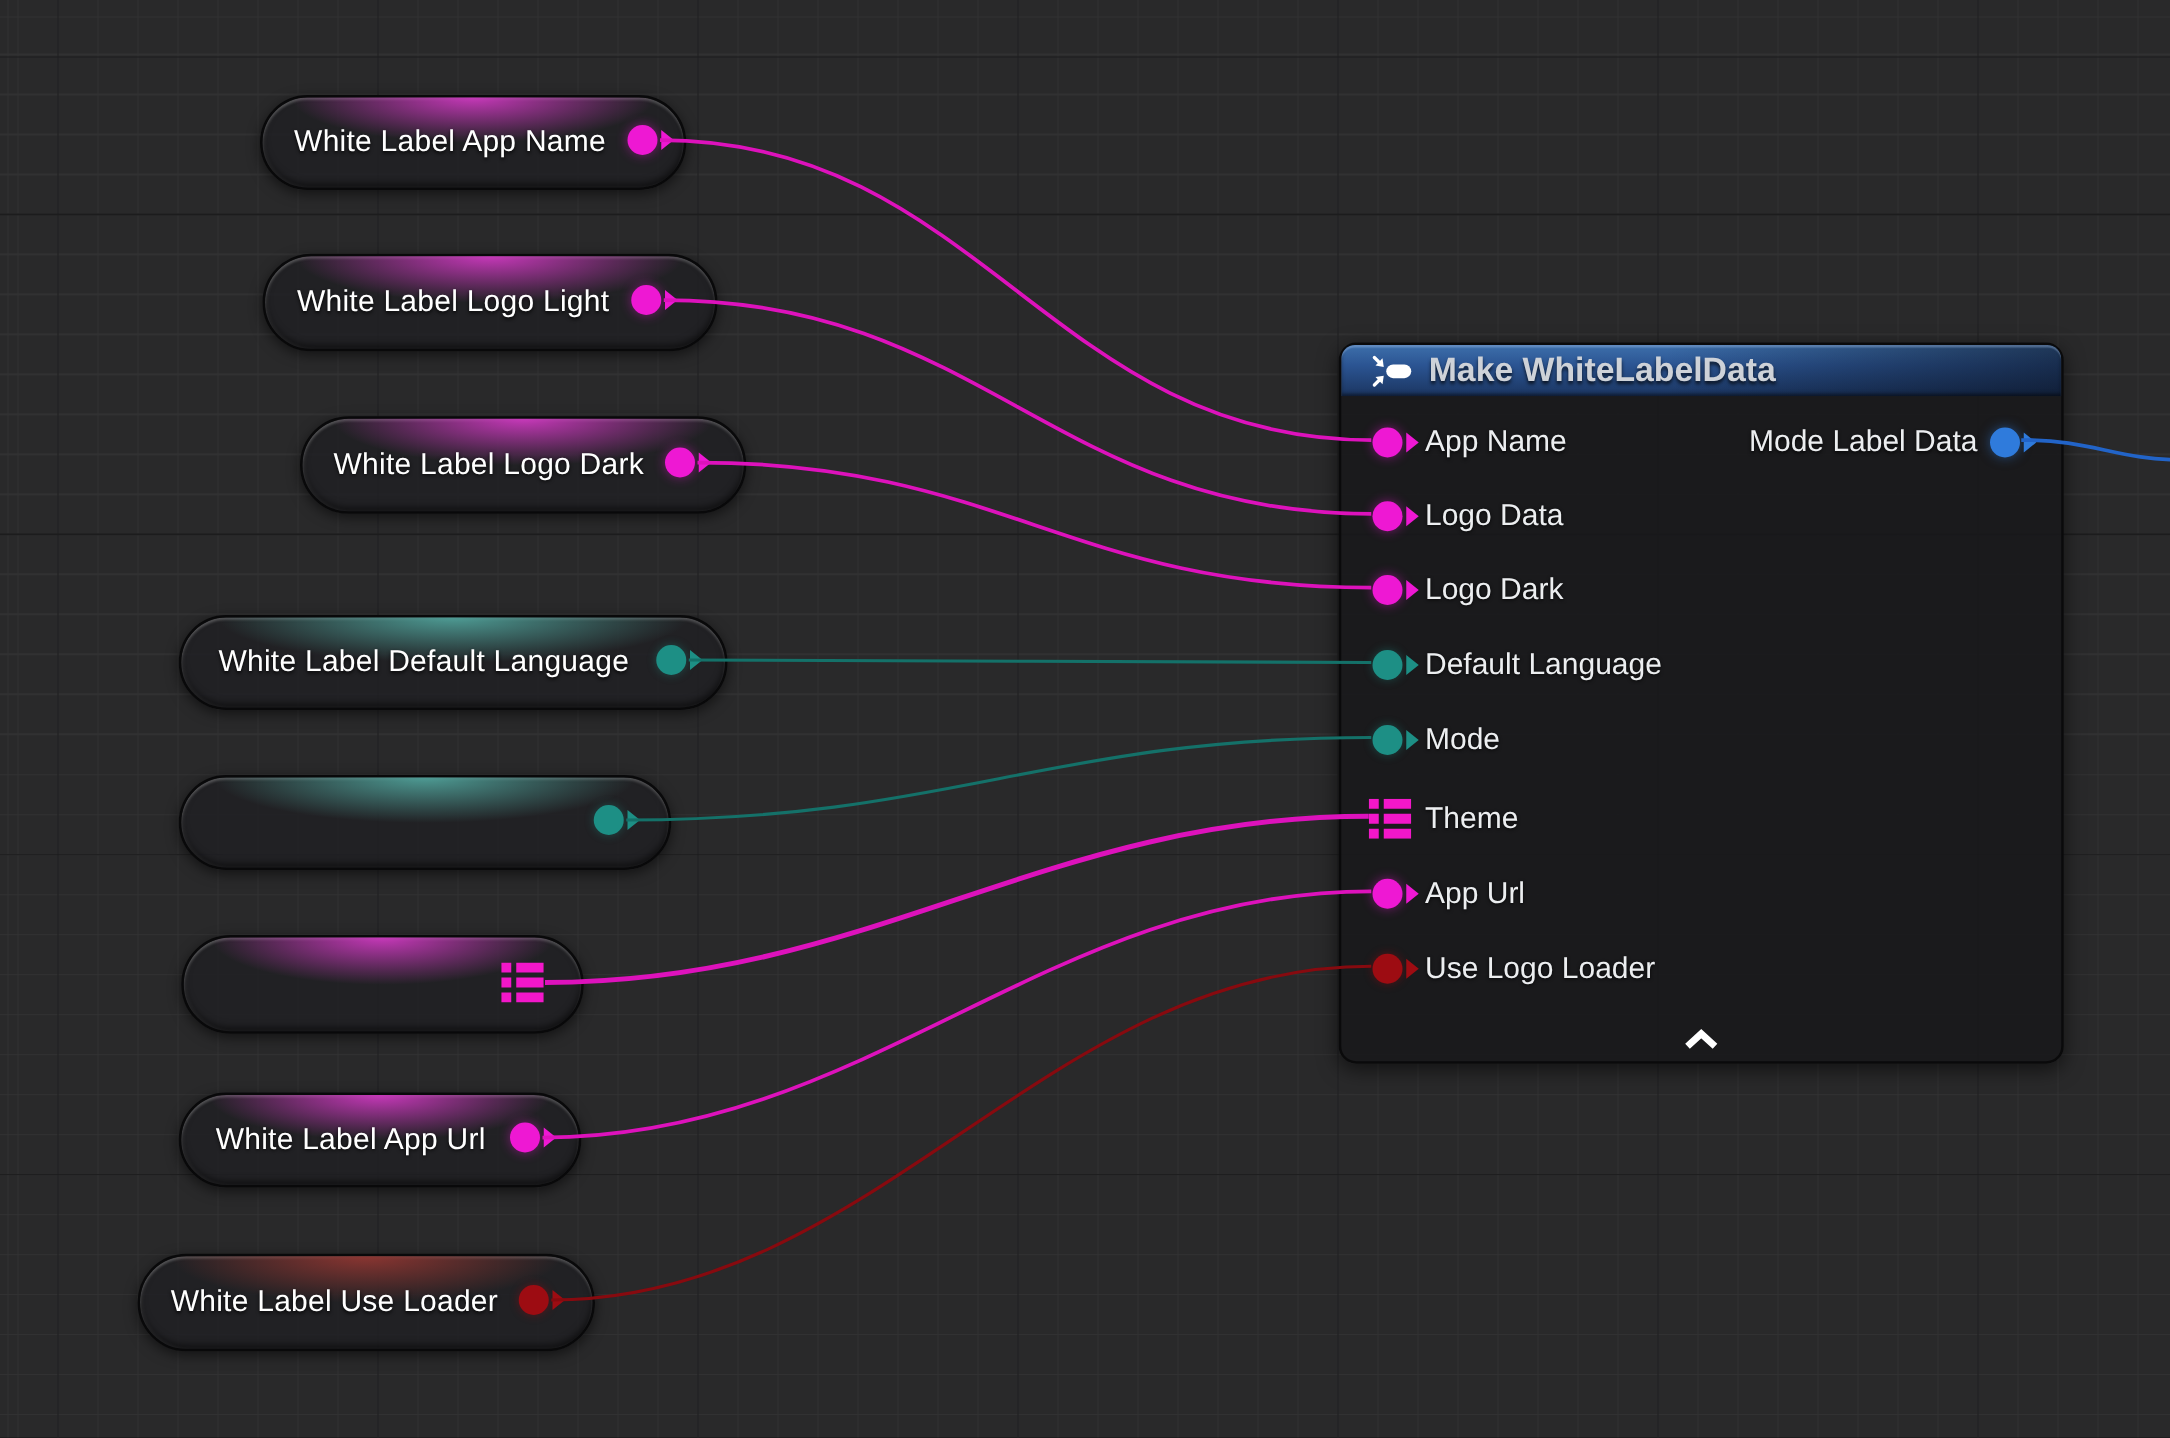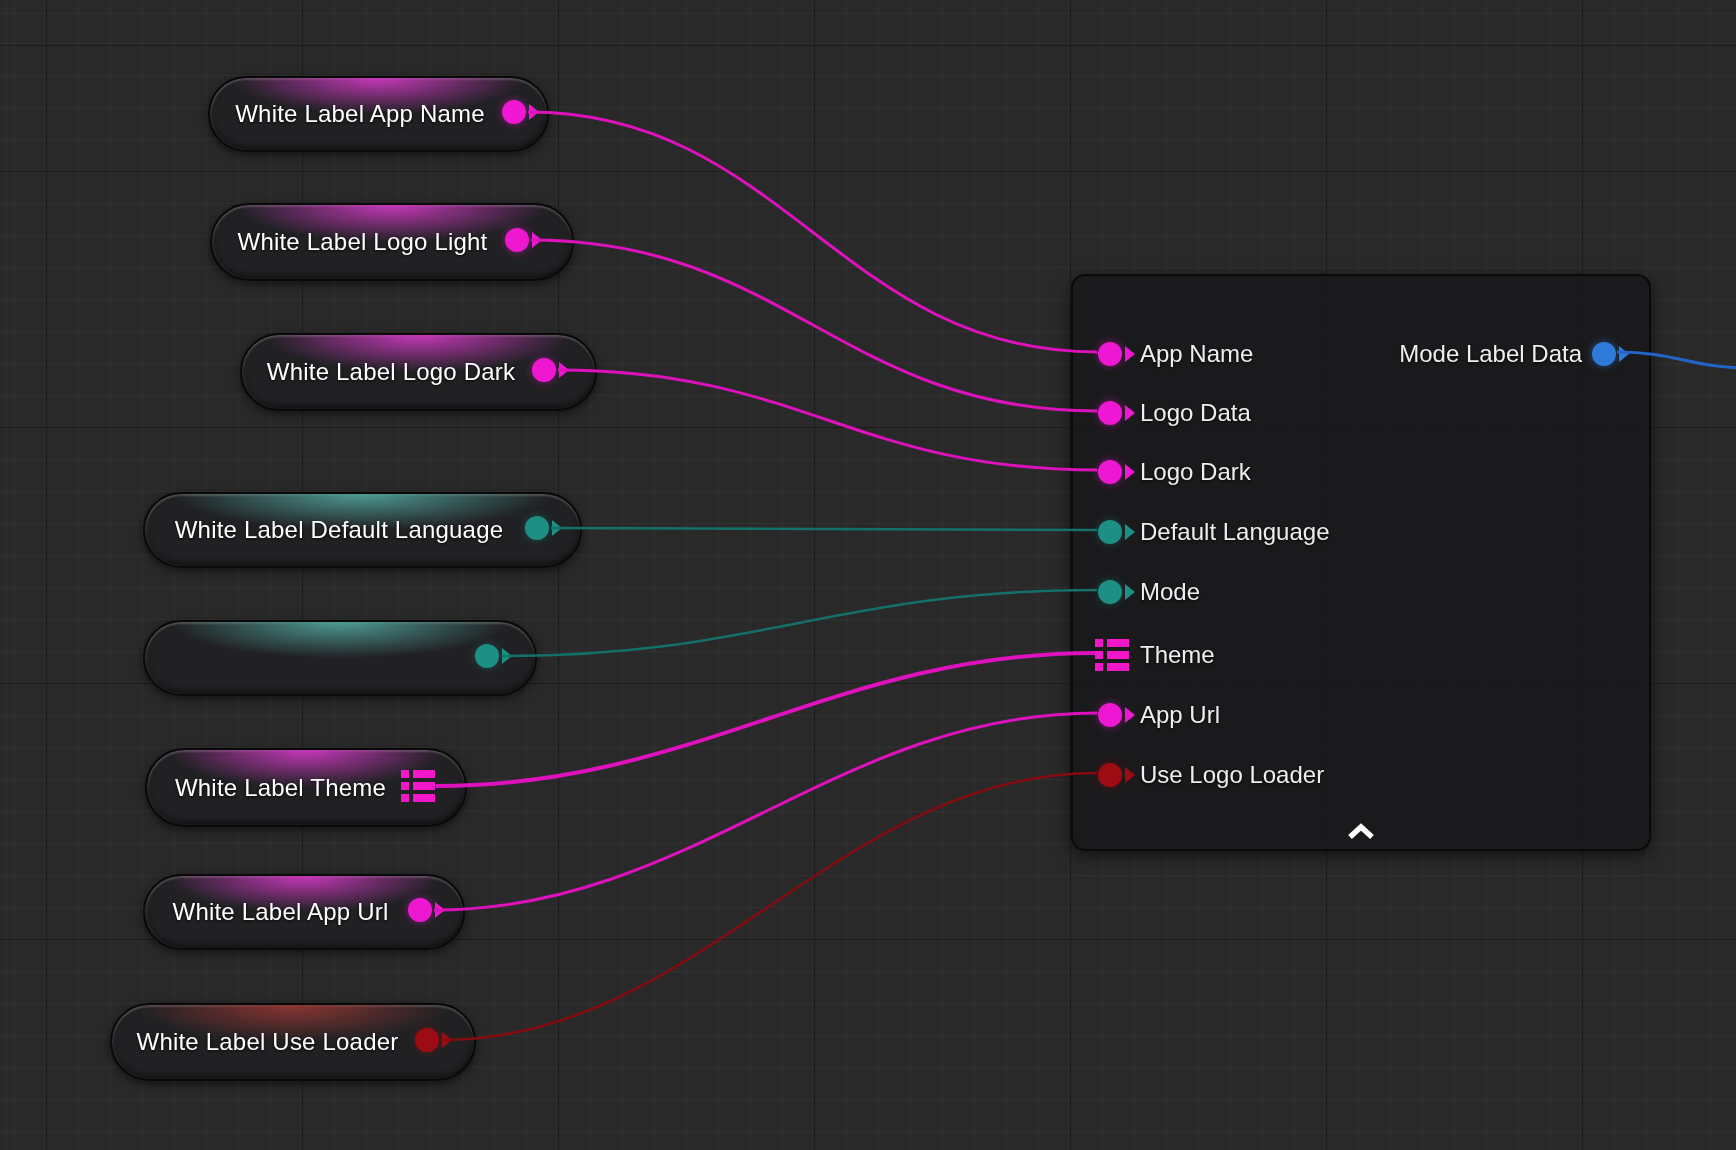--- a/index.html
+++ b/index.html
@@ -122,21 +122,20 @@
         </div>
       </div>
       <div class="gnode" style="left: 143px; top: 620px; width: 390px; height: 72px;">
         <div class="glow" style="background: radial-gradient(60% 70% at 50% 0%, rgb(77, 154, 147) 0%, rgba(0, 0, 0, 0) 72%);"></div>
         <div class="pin teal" style="left: 330px; top: 22px;">
           <span class="pin-arrow"></span>
         </div>
       </div>
       <div class="gnode" style="left: 145px; top: 748px; width: 318px; height: 75px;">
         <div class="glow" style="background: radial-gradient(60% 70% at 50% 0%, rgb(197, 56, 184) 0%, rgba(0, 0, 0, 0) 72%);"></div>
-        <span class="glabel" style="width: 231px;">White Label Theme</span>
         <div class="structpin" style="left: 254px; top: 19.5px;"><svg width="34" height="32" viewBox="0 0 34 32">
             <rect x="0" y="0" width="8" height="8" fill="#f217c9"></rect>
             <rect x="12" y="0" width="22" height="8" fill="#f217c9"></rect>
             <rect x="0" y="12" width="8" height="8" fill="#f217c9"></rect>
             <rect x="12" y="12" width="22" height="8" fill="#f217c9"></rect>
             <rect x="0" y="24" width="8" height="8" fill="#f217c9"></rect>
             <rect x="12" y="24" width="22" height="8" fill="#f217c9"></rect>
           </svg></div>
       </div>
       <div class="gnode" style="left: 143px; top: 874px; width: 318px; height: 72px;">
@@ -149,20 +148,34 @@
       <div class="gnode" style="left: 110px; top: 1003px; width: 362px; height: 74px;">
         <div class="glow" style="background: radial-gradient(60% 70% at 50% 0%, rgb(138, 53, 49) 0%, rgba(0, 0, 0, 0) 72%);"></div>
         <span class="glabel" style="width: 275px;">White Label Use Loader</span>
         <div class="pin red" style="left: 303px; top: 23px;">
           <span class="pin-arrow"></span>
         </div>
       </div>
     </div>
 
   <div id="make-node" style="left: 1071px; top: 274px; width: 576px; height: 573px;">
+    <div id="make-header" style="height: 41px;">
+      <span class="mk-icon">
+        <svg width="34" height="28" viewBox="0 0 34 28">
+          <g stroke="#ffffff" stroke-width="2.6" stroke-linecap="round">
+            <line x1="2.5" y1="3" x2="6.5" y2="7"></line>
+            <line x1="2.5" y1="25" x2="6.5" y2="21"></line>
+          </g>
+          <polygon points="10,10.5 9,3.6 3.4,9.4" fill="#ffffff"></polygon>
+          <polygon points="10,17.5 3.4,18.6 9,24.4" fill="#ffffff"></polygon>
+          <rect x="12" y="8.5" width="20" height="11" rx="5.5" fill="#ffffff"></rect>
+        </svg>
+      </span>
+      <span class="mk-title">Make WhiteLabelData</span>
+    </div>
     <div id="make-rows">
         <div class="mk-row" style="left: 0px; top: 62px; width: 544px;">
           <div class="pin magenta" style="left: 25px; top: 4px;">
             <span class="pin-arrow"></span>
           </div>
           <span class="mk-label" style="left: 67px;">App Name</span>
         </div>
         <div class="mk-row" style="left: 0px; top: 121px; width: 576px;">
           <div class="pin magenta" style="left: 25px; top: 4px;">
             <span class="pin-arrow"></span>

